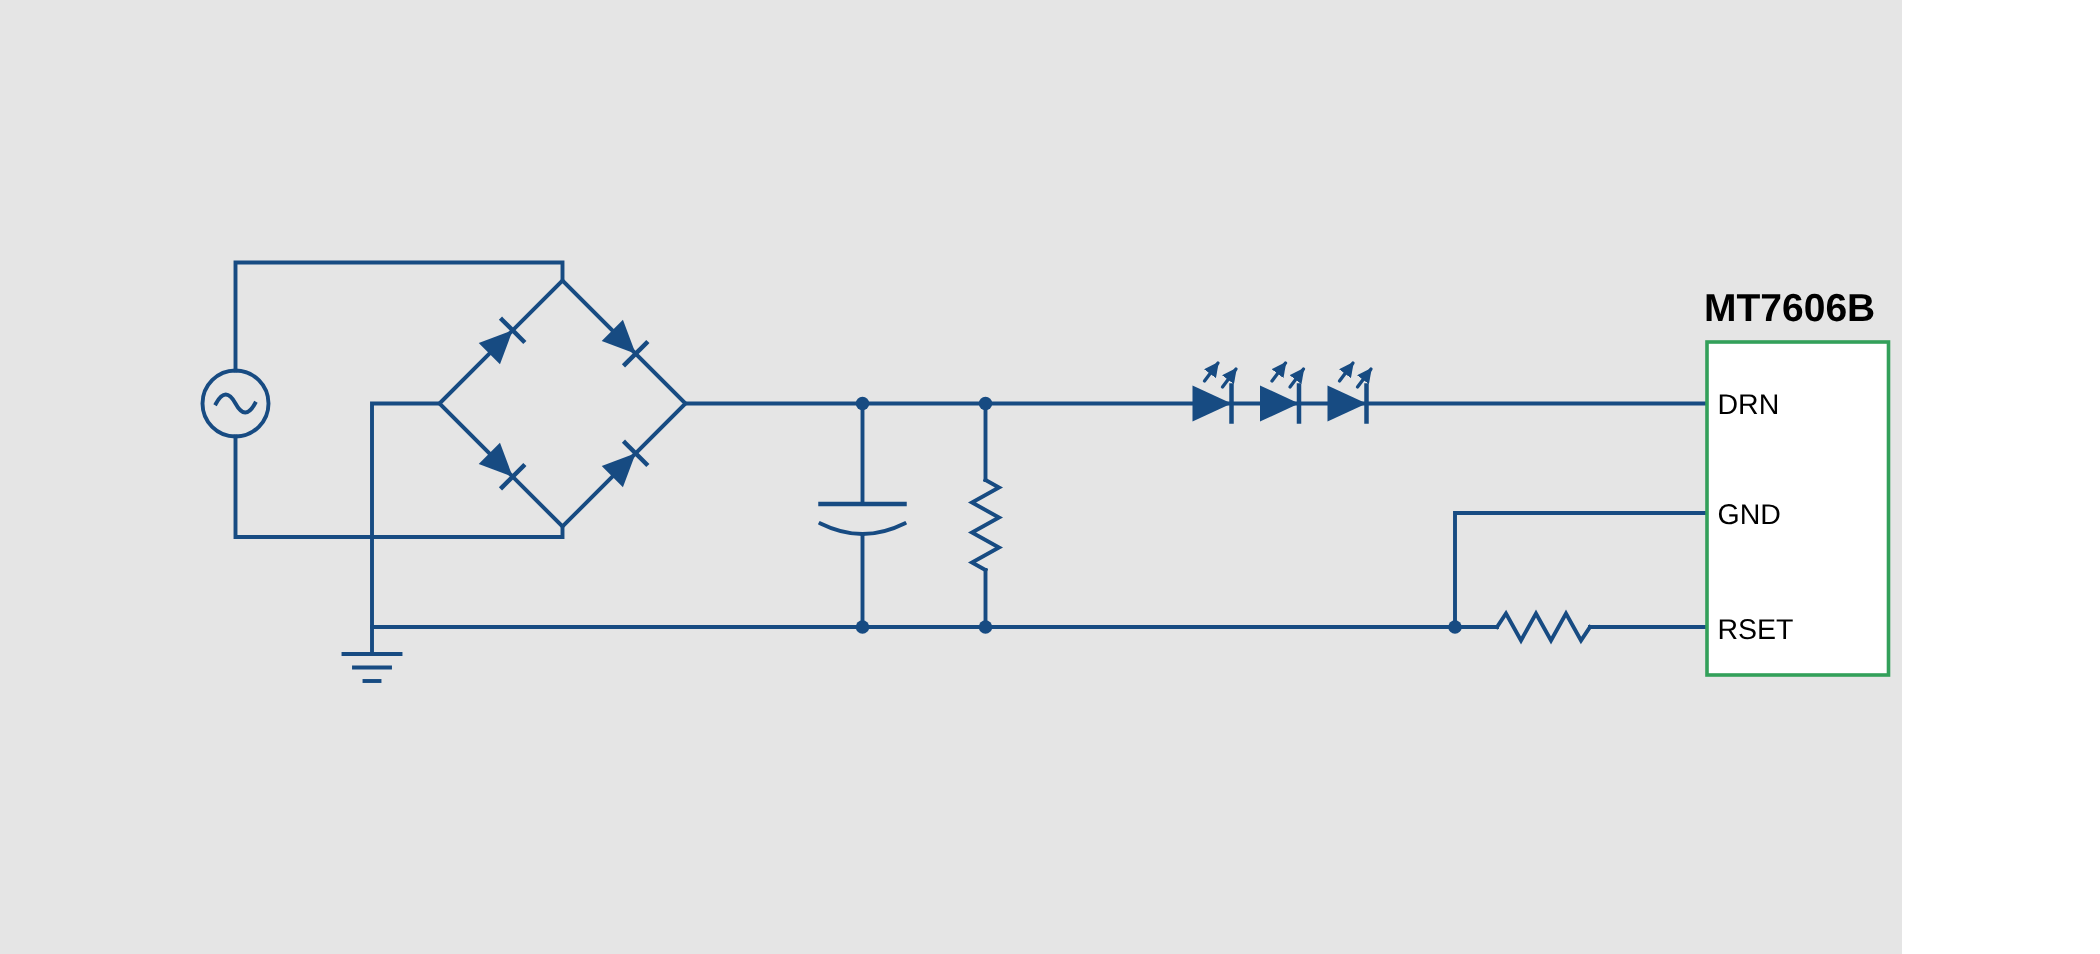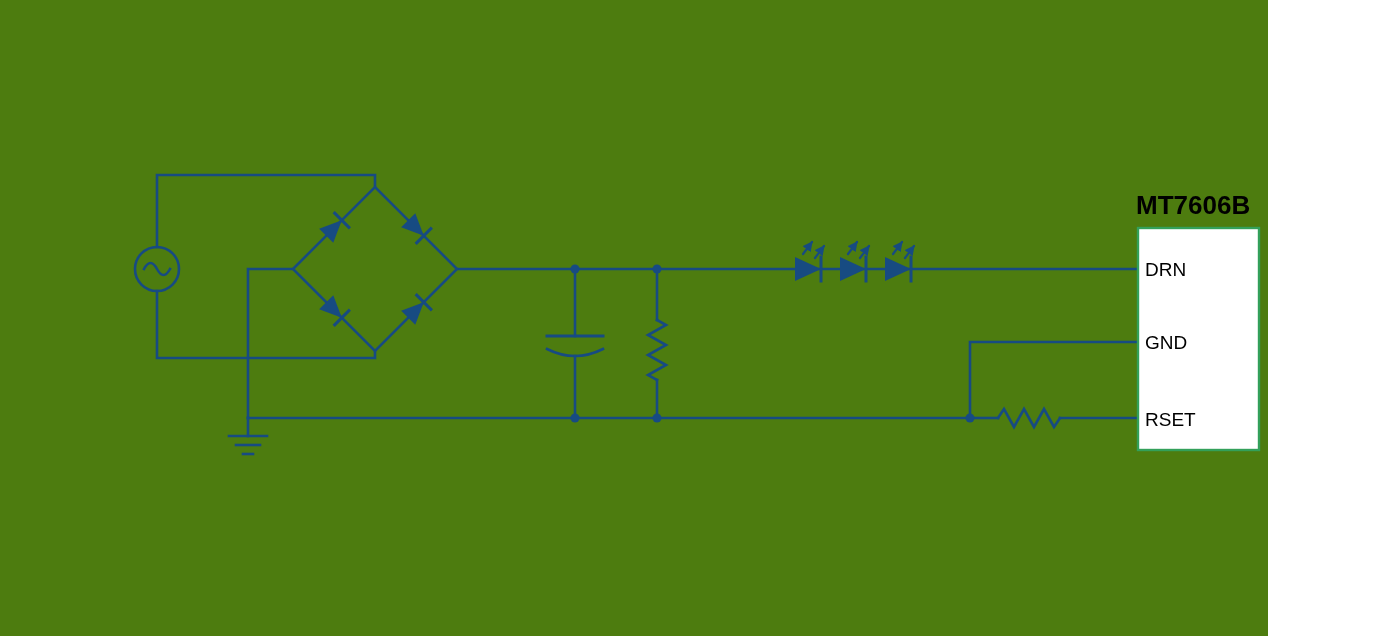--- a/index.html
+++ b/index.html
@@ -4,21 +4,21 @@
 <style>
   html, body {
     margin: 0;
     padding: 0;
     background: #ffffff;
   }
   .canvas {
     position: relative;
     width: 1268px;
     height: 636px;
-    background: #4d7c0f;
+    background: #e5e5e5;
     overflow: hidden;
     font-family: "Liberation Sans", sans-serif;
   }
   svg { display: block; }
 
   .wire {
     stroke: #174B82;
     stroke-width: 2.6;
     fill: none;
     stroke-linecap: square;

